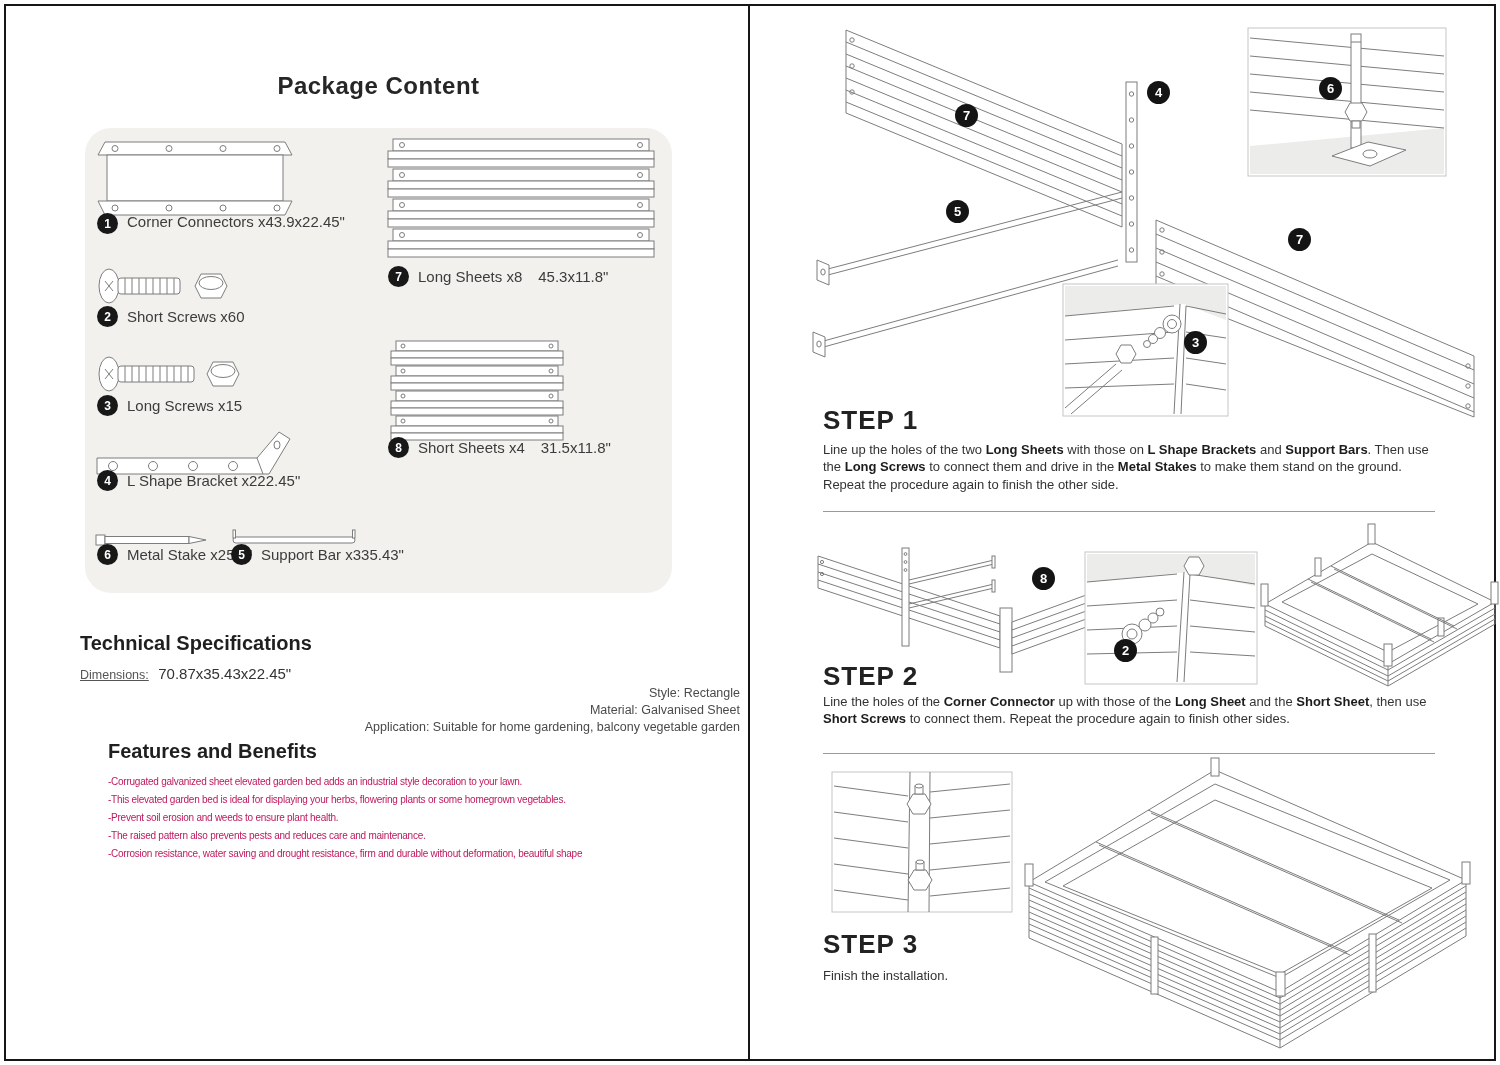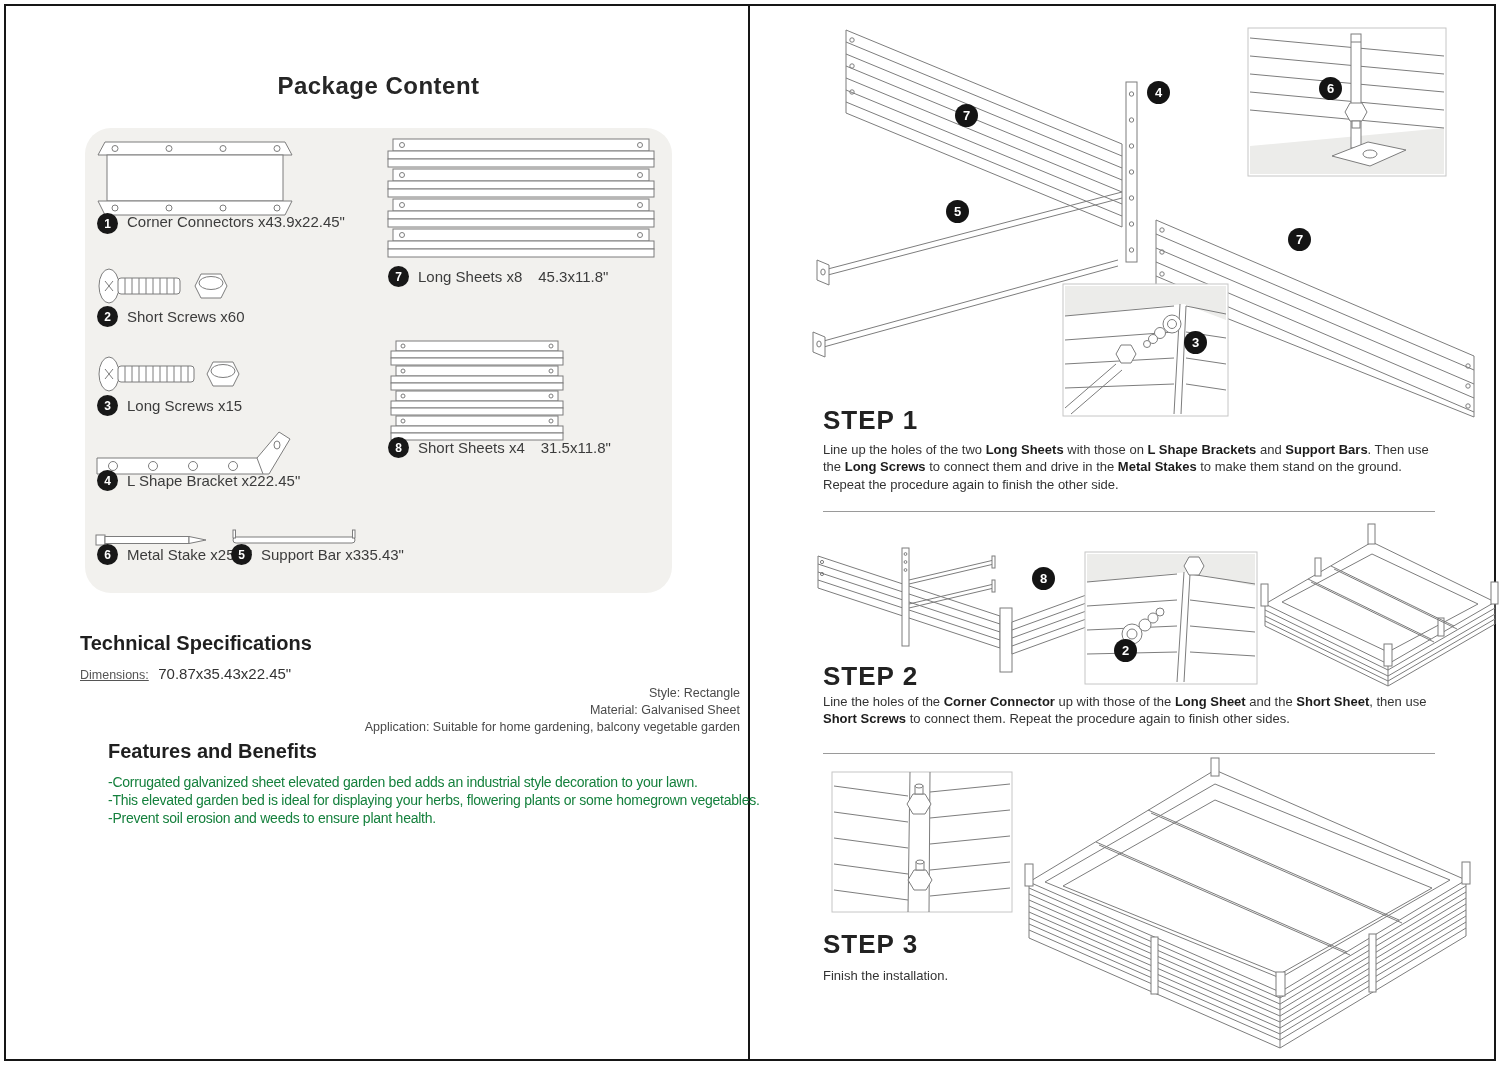--- a/index.html
+++ b/index.html
@@ -28,21 +28,21 @@
   .cap-size.inline{margin-left:16px;}
 
   .sec-head{font-size:20px;font-weight:bold;color:#1f1f1f;}
   .spec-block{left:80px;top:632px;width:660px;}
   .spec-dim{margin-top:9px;line-height:19px;}
   .spec-label{font-size:12.5px;color:#555;text-decoration:underline;}
   .spec-value{font-size:15px;color:#333;margin-left:5px;}
   .spec-row{font-size:12.5px;color:#4a4a4a;line-height:17px;text-align:right;}
   .feat-block{left:80px;top:740px;width:670px;margin-left:28px;}
   .feat-bullets{margin-top:10px;}
-  .feat-row{font-size:14px;color:#15803d;line-height:18px;letter-spacing:-0.25px;white-space:nowrap;}
+  .feat-row{font-size:10px;color:#be185d;line-height:18px;letter-spacing:-0.25px;white-space:nowrap;}
 
   
   .step-title{font-size:26px;font-weight:600;color:#222;letter-spacing:1px;}
   .step-text{width:614px;font-size:13px;line-height:1.33;color:#333;}
   .step-text b{color:#1c1c1c;}
   .hsep{height:1px;background:#9a9a9a;width:612px;left:823px;}
 
   .callout{position:absolute;width:23px;height:23px;border-radius:50%;background:#141414;color:#fff;
     font-size:13px;font-weight:bold;display:flex;align-items:center;justify-content:center;}
 
@@ -237,20 +237,22 @@
   <div class="spec-row">Material: Galvanised Sheet</div>
   <div class="spec-row">Application: Suitable for home gardening, balcony vegetable garden</div>
 </div>
 
 <div class="abs feat-block">
   <div class="sec-head">Features and Benefits</div>
   <div class="feat-bullets">
     <div class="feat-row">-Corrugated galvanized sheet elevated garden bed adds an industrial style decoration to your lawn.</div>
     <div class="feat-row">-This elevated garden bed is ideal for displaying your herbs, flowering plants or some homegrown vegetables.</div>
     <div class="feat-row">-Prevent soil erosion and weeds to ensure plant health.</div>
+    <div class="feat-row">-The raised pattern also prevents pests and reduces care and maintenance.</div>
+    <div class="feat-row">-Corrosion resistance, water saving and drought resistance, firm and durable without deformation, beautiful shape</div>
   </div>
 </div>
 
 <svg class="abs" style="left:760px;top:8px;" width="740" height="412" viewBox="0 0 740 412">
 
   <polygon class="wh" points="86,22 362,136 362,219 86,105"></polygon>
   <path class="ln" d="M86,34 L362,148 M86,46 L362,160 M86,58 L362,172 M86,70 L362,184 M86,82 L362,196 M86,94 L362,208"></path>
   <circle class="ln" cx="92" cy="32" r="2.2"></circle>
     <circle class="ln" cx="92" cy="58" r="2.2"></circle>
     <circle class="ln" cx="92" cy="84" r="2.2"></circle>

